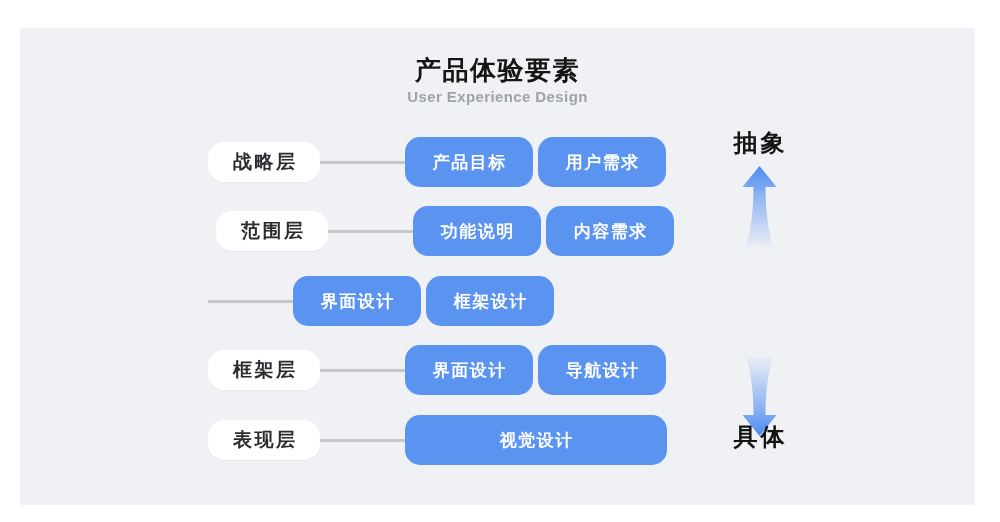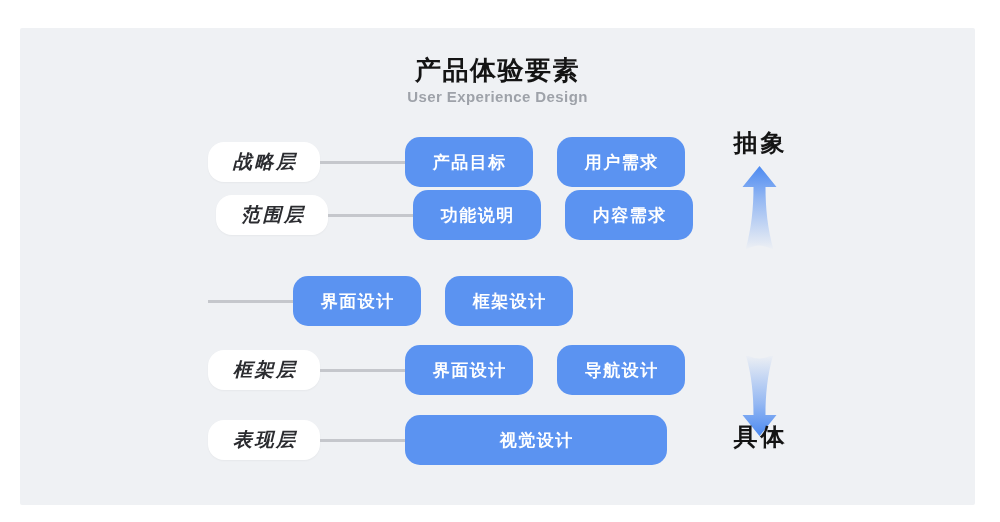--- a/index.html
+++ b/index.html
@@ -26,31 +26,30 @@
     letter-spacing:1.5px;line-height:30px;
   }
   .subtitle{
     margin-top:3px;font-size:15px;font-weight:bold;color:var(--subtitle);
     letter-spacing:0.4px;line-height:18px;
   }
   .row{
     position:absolute;left:188px;height:50px;
     display:flex;align-items:center;
   }
-  .row.r0{top:109px;} .row.r1{top:162px;padding-left:8px;} .row.r2{top:248px;} .row.r3{top:317px;} .row.r4{top:387px;}
+  .row.r0{top:109px;} .row.r1{top:178px;padding-left:8px;} .row.r2{top:248px;} .row.r3{top:317px;} .row.r4{top:387px;}
   .layer-label{
     width:112px;height:40px;background:var(--label-bg);border-radius:16px;
     display:flex;align-items:center;justify-content:center;
     font-size:19px;font-weight:bold;color:var(--label-text);letter-spacing:2.5px;
     box-shadow:0 1px 2px rgba(0,0,0,0.04);
     text-indent:2.5px;
-    font-style:italic;
   }
   .connector{width:85px;height:3px;background:var(--connector);}
-  .boxes{display:flex;gap:24px;}
+  .boxes{display:flex;gap:5px;}
   .blue-box{
     width:128px;height:50px;background:var(--box-blue);border-radius:15px;
     display:flex;align-items:center;justify-content:center;
     font-size:17px;font-weight:bold;color:var(--box-text);letter-spacing:1.5px;
     text-indent:1.5px;
   }
   .blue-box.wide{width:262px;}
   .axis{position:absolute;left:689px;top:0;width:100px;height:477px;}
   .axis-label{
     position:absolute;left:0;width:100px;text-align:center;

